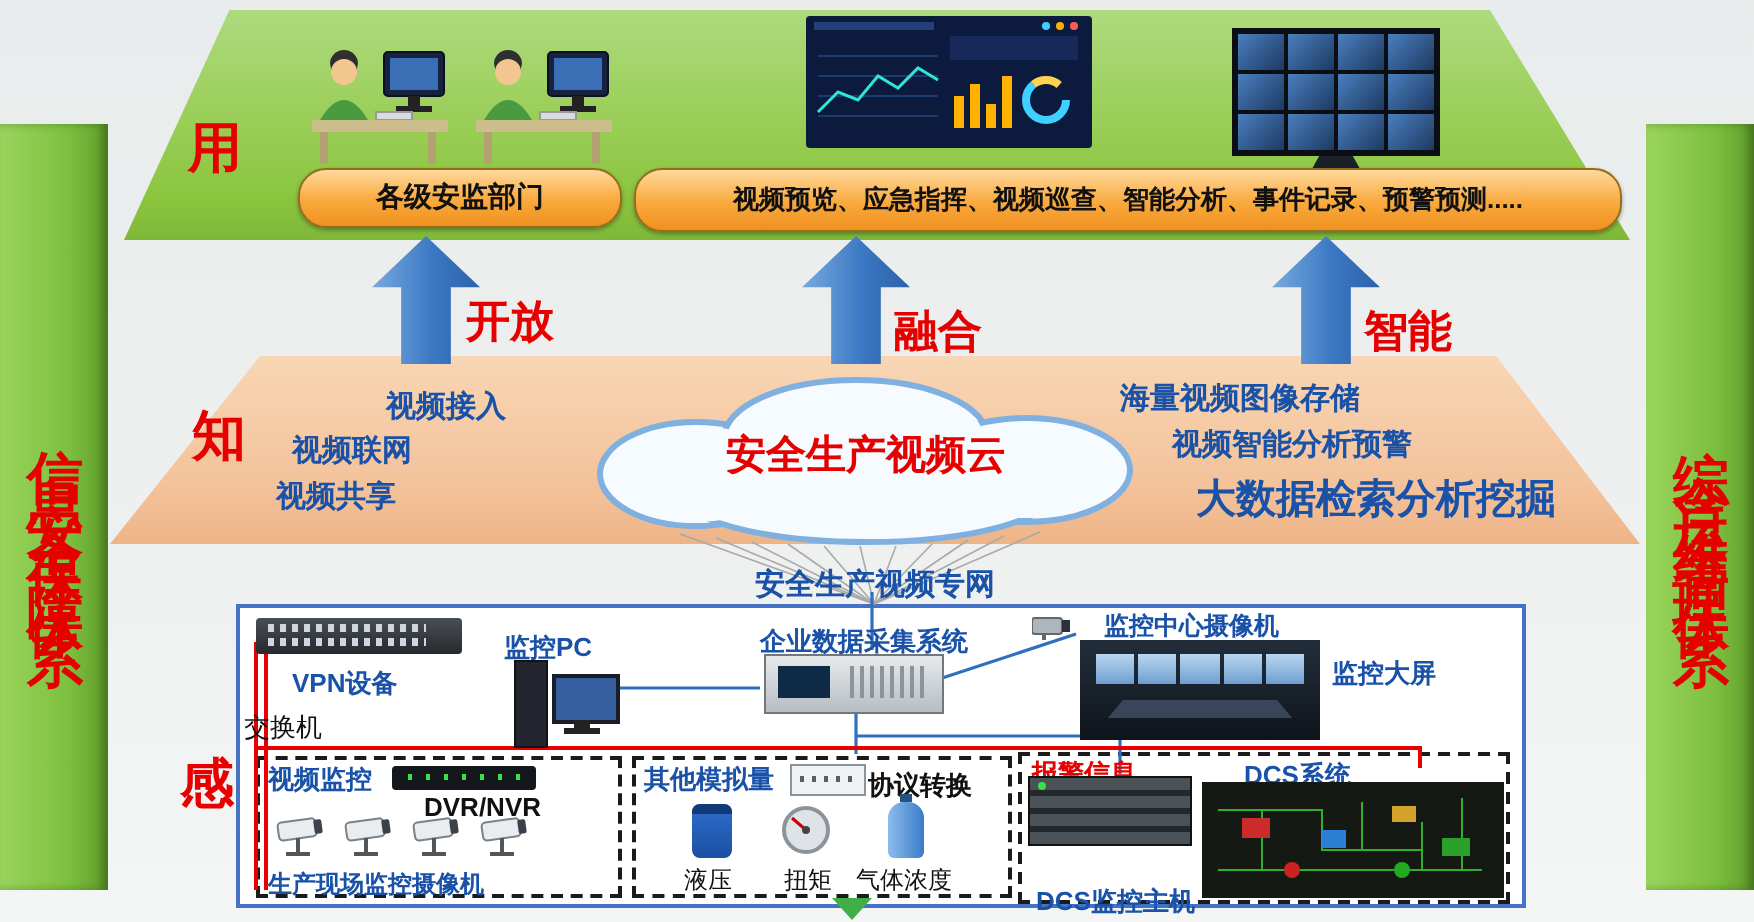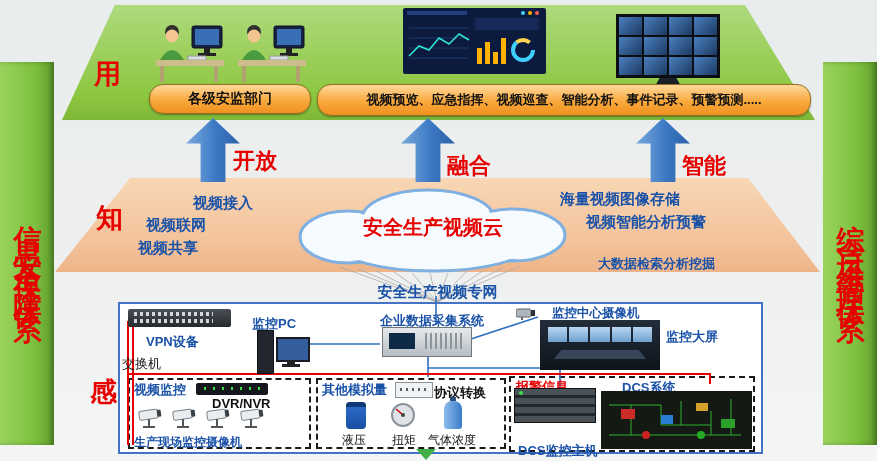--- a/index.html
+++ b/index.html
@@ -166,21 +166,21 @@
       <ellipse cx="145" cy="68" rx="93" ry="24"></ellipse>
     </g>
   </svg>
   <div class="abs red-label" style="left:288px;top:214px;width:290px;text-align:center;font-size:20px;">安全生产视频云</div>
 
   <div class="abs blue-label" style="left:193px;top:194px;font-size:15px;">视频接入</div>
   <div class="abs blue-label" style="left:146px;top:216px;font-size:15px;">视频联网</div>
   <div class="abs blue-label" style="left:138px;top:239px;font-size:15px;">视频共享</div>
   <div class="abs blue-label" style="left:560px;top:190px;font-size:15px;">海量视频图像存储</div>
   <div class="abs blue-label" style="left:586px;top:213px;font-size:15px;">视频智能分析预警</div>
-  <div class="abs blue-label" style="left:598px;top:236px;font-size:13px;margin-top:19px;">大数据检索分析挖掘</div>
+  <div class="abs blue-label" style="left:598px;top:236px;font-size:20px;">大数据检索分析挖掘</div>
 
   <div class="abs tag" style="left:90px;top:374px;">感</div>
   <div class="abs bottom-box"></div>
 
   <div class="abs dashed-box" style="left:128px;top:378px;width:183px;height:71px;"></div>
   <div class="abs dashed-box" style="left:316px;top:378px;width:190px;height:71px;"></div>
   <div class="abs dashed-box" style="left:509px;top:376px;width:246px;height:76px;"></div>
 
   <svg class="abs" style="left:0;top:0;pointer-events:none;" width="877" height="461" viewBox="0 0 877 461">
     <g stroke="#a9a9a9" stroke-width="0.8">

